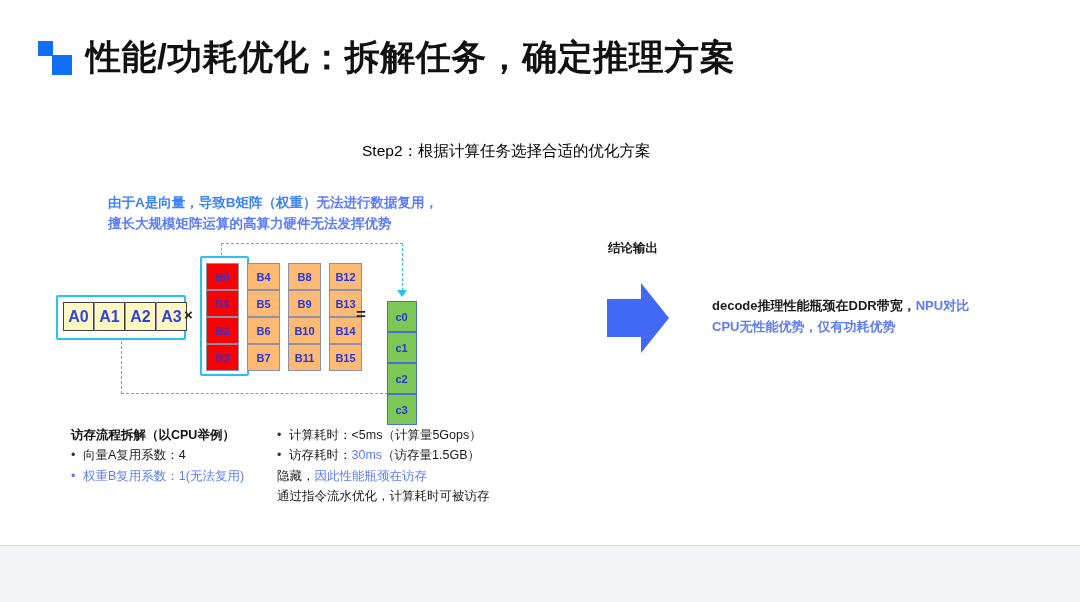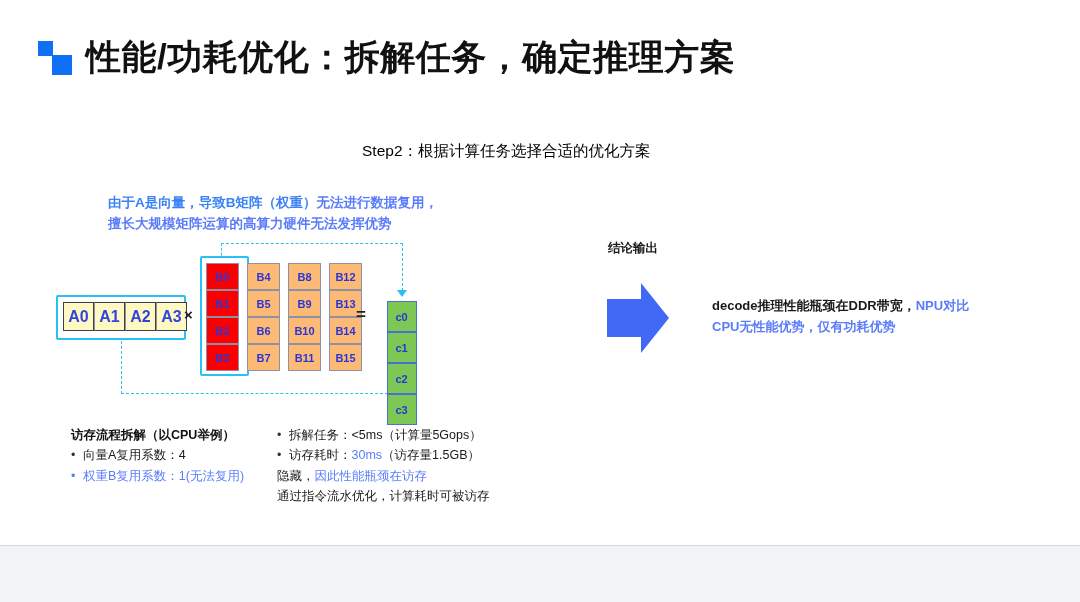--- a/index.html
+++ b/index.html
@@ -186,21 +186,21 @@
     <div class="li">
       <span class="bullet">•</span><span>向量A复用系数：4</span>
     </div>
     <div class="li blue">
       <span class="bullet b">•</span><span>权重B复用系数：1(无法复用)</span>
     </div>
   </div>
 
   <div class="blk-right">
     <div class="li">
-      <span class="bullet">•</span><span>拆解任务：</span><span>&lt;5ms</span><span>（计算量5Gops）</span>
+      <span class="bullet">•</span><span>计算耗时：</span><span>&lt;5ms</span><span>（计算量5Gops）</span>
     </div>
     <div class="li">
       <span class="bullet">•</span><span>访存耗时：</span><span class="blue">30ms</span><span>（访存量1.5GB）</span>
     </div>
     <div>
       <span>隐藏，</span><span class="blue">因此性能瓶颈在访存</span>
     </div>
     <div>通过指令流水优化，计算耗时可被访存</div>
   </div>
 

